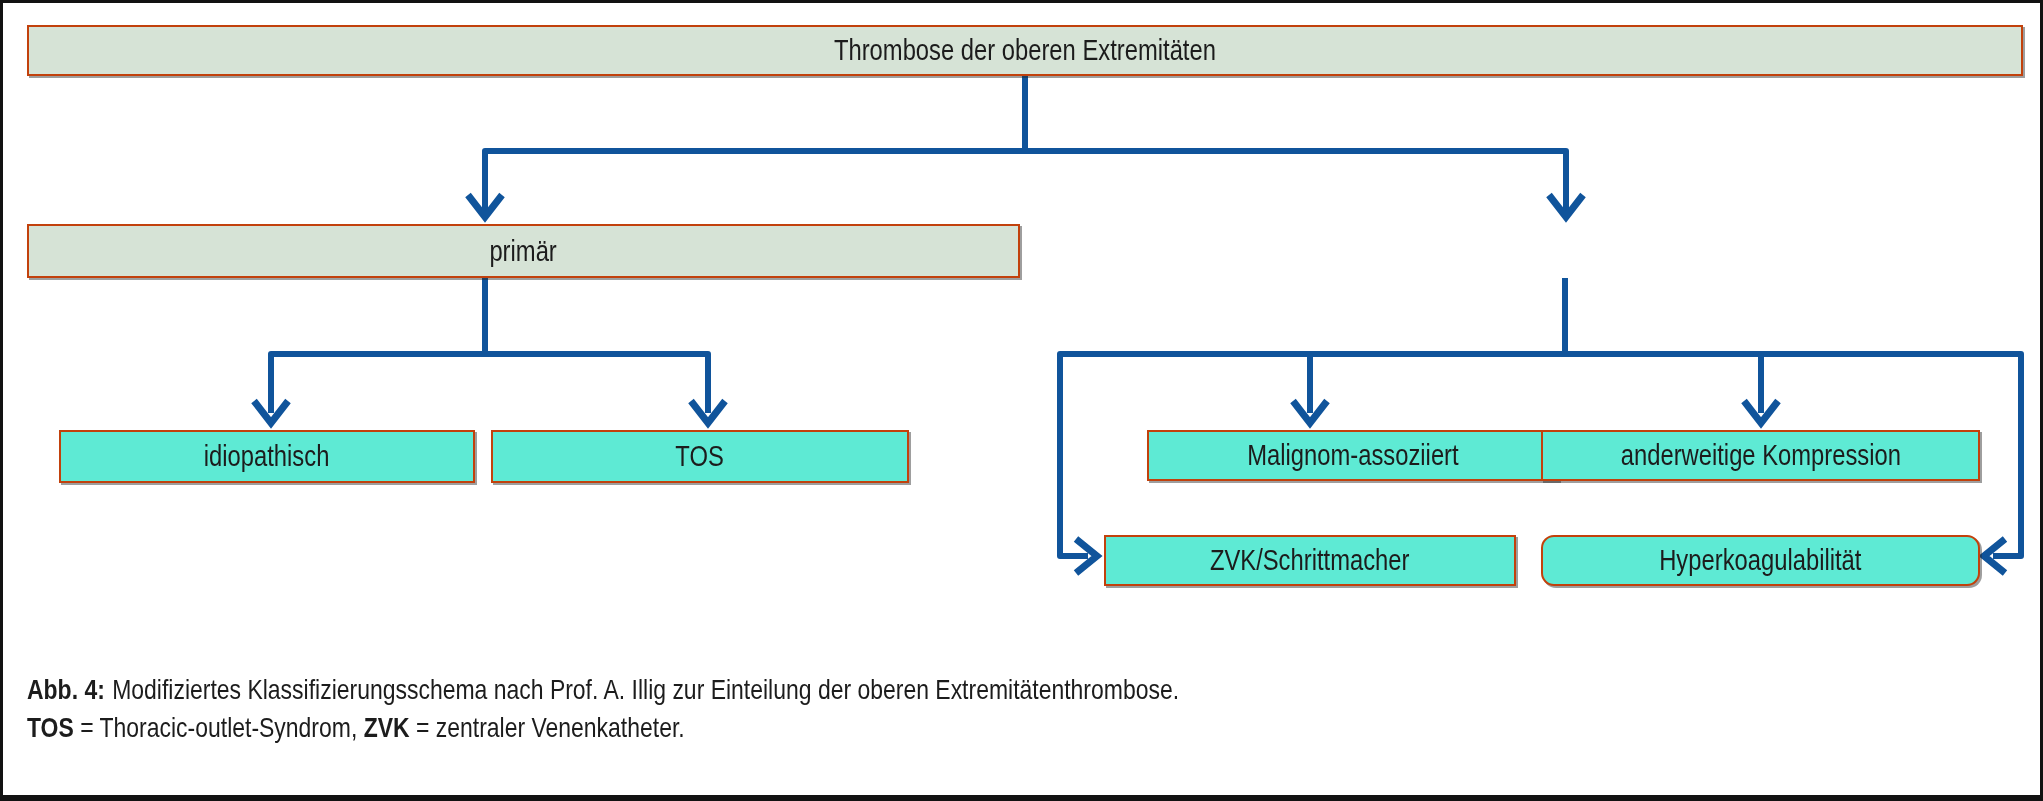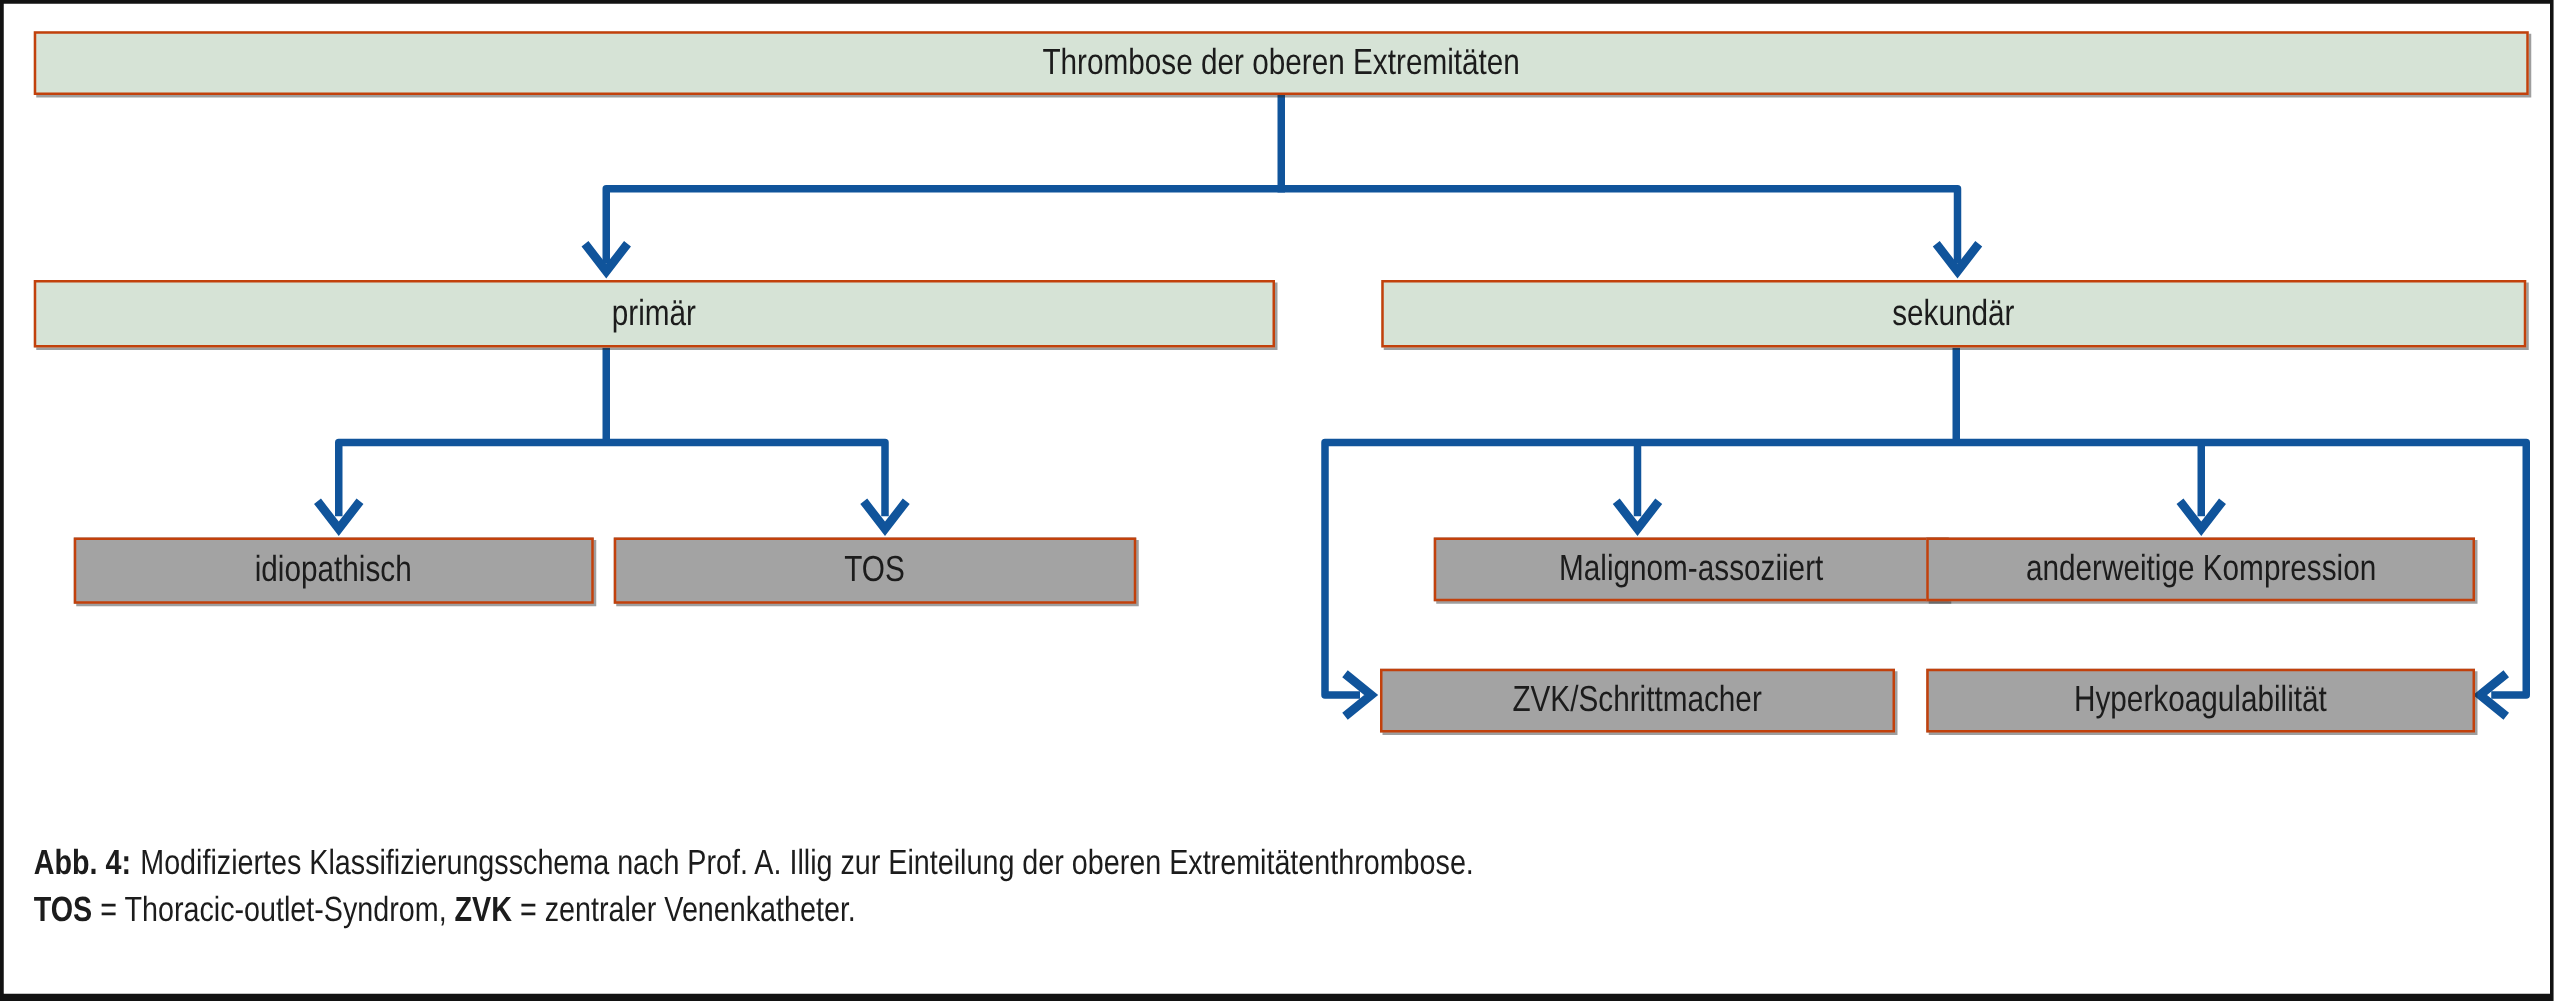--- a/index.html
+++ b/index.html
@@ -28,41 +28,41 @@
     position: absolute;
     box-sizing: border-box;
     display: flex;
     align-items: center;
     justify-content: center;
     border: 2px solid #c2410c;
     box-shadow: 2px 2px 0 rgba(40,40,40,0.45);
     color: #1c1c1c;
   }
   .node--level { background: #d6e3d6; }
-  .node--leaf  { background: #a3a3a3; }
+  .node--leaf  { background: #5eead4; }
 
   .node-label {
     display: inline-block;
     white-space: nowrap;
     font-size: 29px;
     transform: scaleX(0.82);
     transform-origin: center center;
     color: #1c1c1c;
   }
 
   
   .node-root        { left: 24px;   top: 22px;  width: 1996px; height: 51px; }
   .node-primaer     { left: 24px;   top: 221px; width: 993px;  height: 54px; }
   .node-sekundaer   { left: 1102px; top: 221px; width: 916px;  height: 54px; }
   .node-idiopathisch{ left: 56px;   top: 427px; width: 416px;  height: 53px; }
   .node-tos         { left: 488px;  top: 427px; width: 418px;  height: 53px; }
   .node-malignom    { left: 1144px; top: 427px; width: 412px;  height: 51px; }
   .node-anderweitig { left: 1538px; top: 427px; width: 439px;  height: 51px; }
   .node-zvk         { left: 1101px; top: 532px; width: 412px;  height: 51px; }
-  .node-hyperko     { left: 1538px; top: 532px; width: 439px;  height: 51px; }
+  .node-hyperko     { left: 1538px; top: 532px; width: 439px;  height: 51px; border-radius: 13px; }
 
   .caption {
     position: absolute;
     left: 24px;
     top: 668px;
     font-size: 28px;
     line-height: 38px;
     color: #1c1c1c;
     transform: scaleX(0.82);
     transform-origin: left center;
@@ -103,23 +103,20 @@
   </svg>
 
   <div class="node node--level node-root">
     <span class="node-label">Thrombose der oberen Extremitäten</span>
   </div>
 
   <div class="node node--level node-primaer">
     <span class="node-label">primär</span>
   </div>
 
-  <div class="node node--level node-sekundaer">
-    <span class="node-label">sekundär</span>
-  </div>
 
   <div class="node node--leaf node-idiopathisch">
     <span class="node-label">idiopathisch</span>
   </div>
 
   <div class="node node--leaf node-tos">
     <span class="node-label">TOS</span>
   </div>
 
   <div class="node node--leaf node-malignom">

